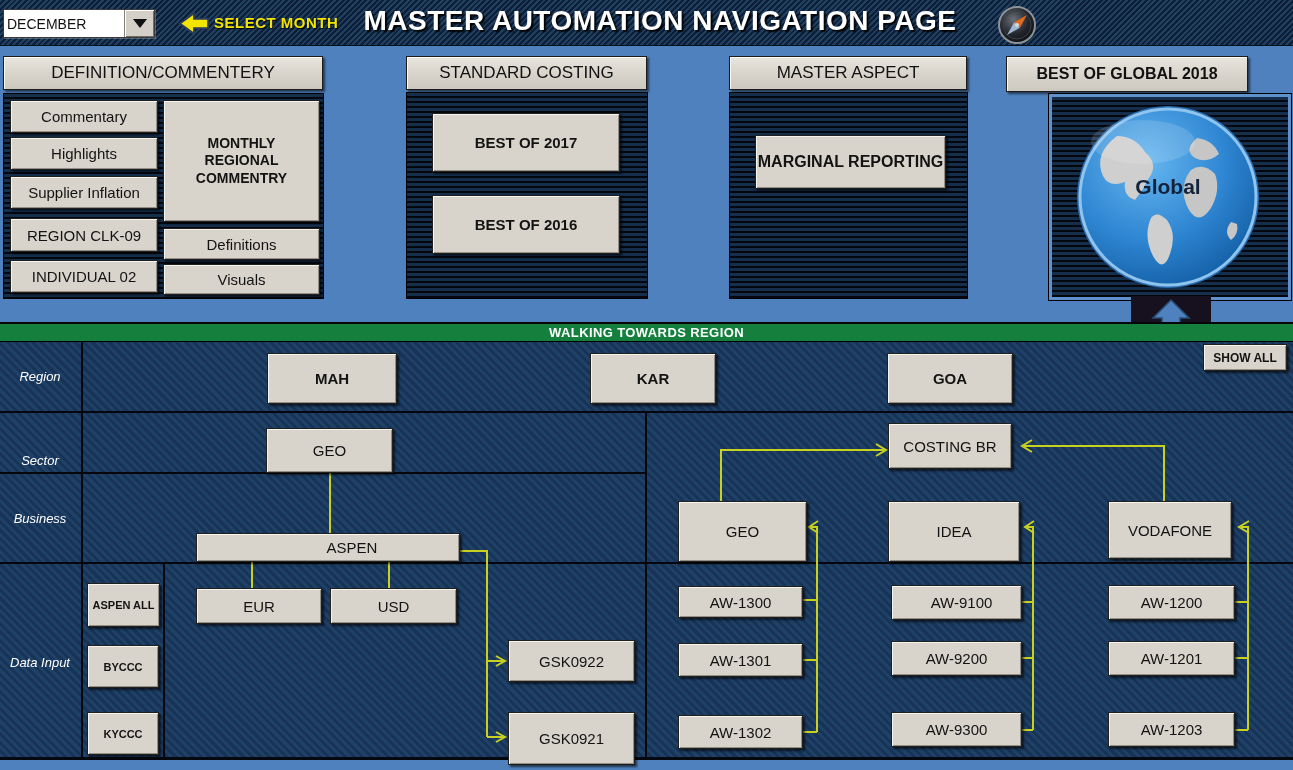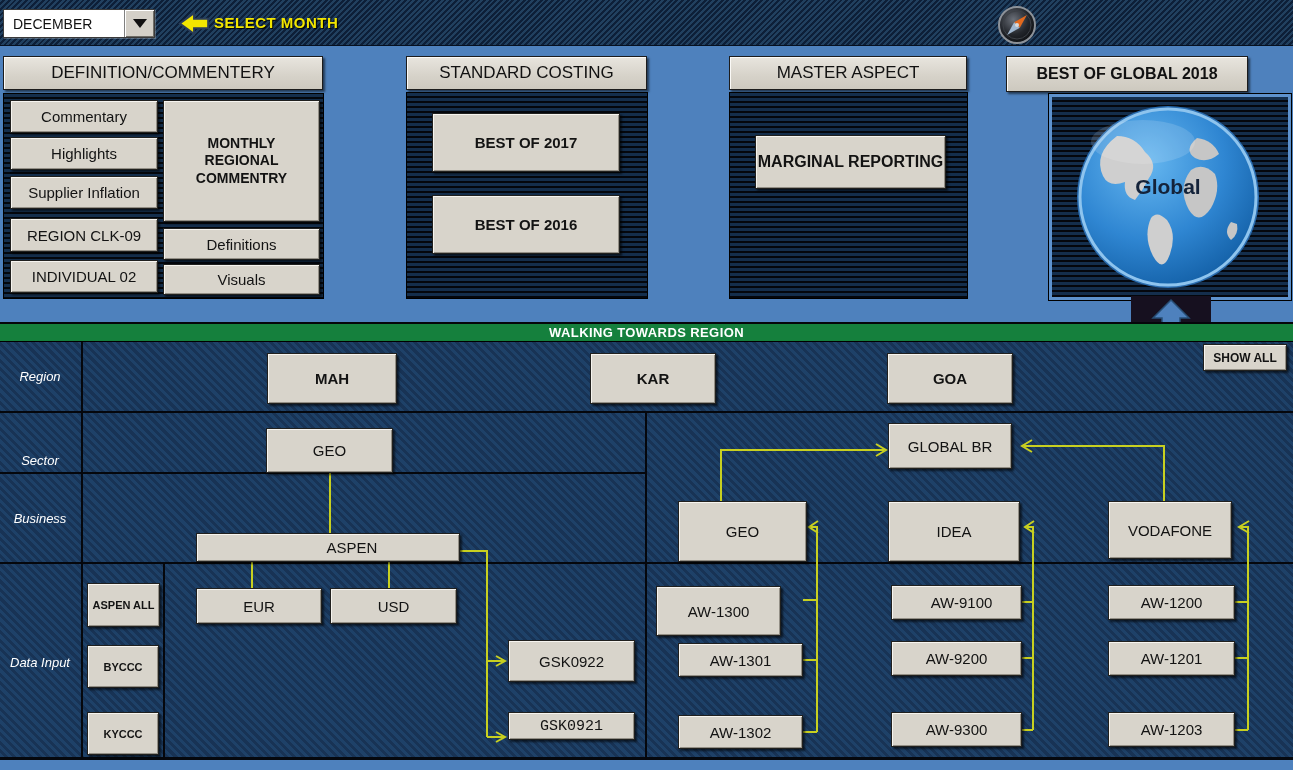--- a/index.html
+++ b/index.html
@@ -10,21 +10,21 @@
   .topbar {
     position:absolute; left:0; top:0; width:1293px; height:46px;
     background:repeating-linear-gradient(135deg,#21405f 0 2px,#0d1f38 2px 4px);
     border-bottom:1px solid #06101f;
   }
   .combo {
     position:absolute; left:3px; top:9px; width:152px; height:29px;
     background:#ffffff; border:1px solid #3a3a3a; display:flex; align-items:center;
     box-shadow:1px 1px 0 rgba(255,255,255,.25);
   }
-  .combo-value { flex:1; padding-left:9px; font-size:14px; color:#111; }
+  .combo-value { flex:1; padding-left:3px; font-size:14px; color:#111; }
   .combo-btn {
     width:30px; height:27px; background:#d4d0c8; border-left:1px solid #808080;
     box-shadow:inset 1px 1px 0 #ffffff, inset -1px -1px 0 #6e6c66;
     display:flex; align-items:center; justify-content:center;
   }
   .combo-tri { width:0; height:0; border-left:7px solid transparent; border-right:7px solid transparent; border-top:9px solid #111; }
   .sel-arrow { position:absolute; left:178px; top:11px; }
   .sel-label { position:absolute; left:214px; top:14px; color:#f2e600; font-size:15px; font-weight:bold; letter-spacing:.5px; text-shadow:1px 1px 1px #000; }
   .main-title {
     position:absolute; left:330px; top:5px; width:660px; height:38px;
@@ -81,20 +81,21 @@
     <div class="combo-btn">
       <div class="combo-tri"></div>
     </div>
   </div>
   <div class="sel-arrow">
     <svg width="32" height="25" viewBox="0 0 34 26">
       <polygon points="2,13 17,2 17,8 32,8 32,18 17,18 17,24" fill="#f2e600" stroke="#2a3c58" stroke-width="2"></polygon>
     </svg>
   </div>
   <div class="sel-label">SELECT MONTH</div>
+  <div class="main-title">MASTER AUTOMATION NAVIGATION PAGE</div>
   <div class="compass">
     <svg width="44" height="40" viewBox="0 0 44 40">
       <defs>
         <radialGradient id="cg" cx="40%" cy="35%" r="75%">
           <stop offset="0%" stop-color="#6a6f78"></stop>
             <stop offset="55%" stop-color="#23262c"></stop>
             <stop offset="100%" stop-color="#0a0b0e"></stop>
         </radialGradient>
       </defs>
       <circle cx="22" cy="20" r="18" fill="url(#cg)" stroke="#8d9299" stroke-width="2"></circle>
@@ -222,38 +223,38 @@
   </g>
 </svg>
 
 <div class="btn bold" style="left:1203px; top:344px; width:84px; height:27px; font-size:12px;">SHOW ALL</div>
 
 <div class="btn bold" style="left:267px; top:353px; width:130px; height:51px;">MAH</div>
 <div class="btn bold" style="left:590px; top:353px; width:126px; height:51px;">KAR</div>
 <div class="btn bold" style="left:887px; top:353px; width:126px; height:51px;">GOA</div>
 
 <div class="btn" style="left:266px; top:428px; width:127px; height:45px;">GEO</div>
-<div class="btn" style="left:888px; top:423px; width:124px; height:46px;">GLOBAL BR</div>
+<div class="btn" style="left:888px; top:423px; width:124px; height:46px;">COSTING BR</div>
 
 <div class="btn" style="left:196px; top:533px; width:264px; height:29px;padding-left:48px;">ASPEN</div>
 <div class="btn" style="left:678px; top:501px; width:129px; height:61px;">GEO</div>
 <div class="btn" style="left:888px; top:501px; width:132px; height:61px;">IDEA</div>
 <div class="btn" style="left:1108px; top:501px; width:124px; height:58px;">VODAFONE</div>
 
 <div class="btn" style="left:87px; top:583px; width:73px; height:44px; font-size:11px; font-weight:600;">ASPEN ALL</div>
 <div class="btn" style="left:87px; top:645px; width:72px; height:43px; font-size:11px; font-weight:600;">BYCCC</div>
 <div class="btn" style="left:87px; top:712px; width:72px; height:43px; font-size:11px; font-weight:600;">KYCCC</div>
 
 <div class="btn" style="left:196px; top:588px; width:126px; height:36px;">EUR</div>
 <div class="btn" style="left:330px; top:588px; width:127px; height:36px;">USD</div>
 
 <div class="btn" style="left:508px; top:640px; width:127px; height:42px;">GSK0922</div>
-<div class="btn" style="left:508px; top:712px; width:127px; height:28px;font-family:Liberation Mono, monospace;">GSK0921</div>
-
-<div class="btn" style="left:656px; top:586px; width:125px; height:50px;">AW-1300</div>
+<div class="btn" style="left:508px; top:712px; width:127px; height:53px;">GSK0921</div>
+
+<div class="btn" style="left:678px; top:586px; width:125px; height:32px;">AW-1300</div>
 <div class="btn" style="left:678px; top:643px; width:125px; height:34px;">AW-1301</div>
 <div class="btn" style="left:678px; top:715px; width:125px; height:34px;">AW-1302</div>
 
 <div class="btn" style="left:891px; top:585px; width:131px; height:35px;padding-left:10px;">AW-9100</div>
 <div class="btn" style="left:891px; top:641px; width:131px; height:35px;">AW-9200</div>
 <div class="btn" style="left:891px; top:712px; width:131px; height:35px;">AW-9300</div>
 
 <div class="btn" style="left:1108px; top:585px; width:127px; height:35px;">AW-1200</div>
 <div class="btn" style="left:1108px; top:641px; width:127px; height:35px;">AW-1201</div>
 <div class="btn" style="left:1108px; top:712px; width:127px; height:35px;">AW-1203</div>

